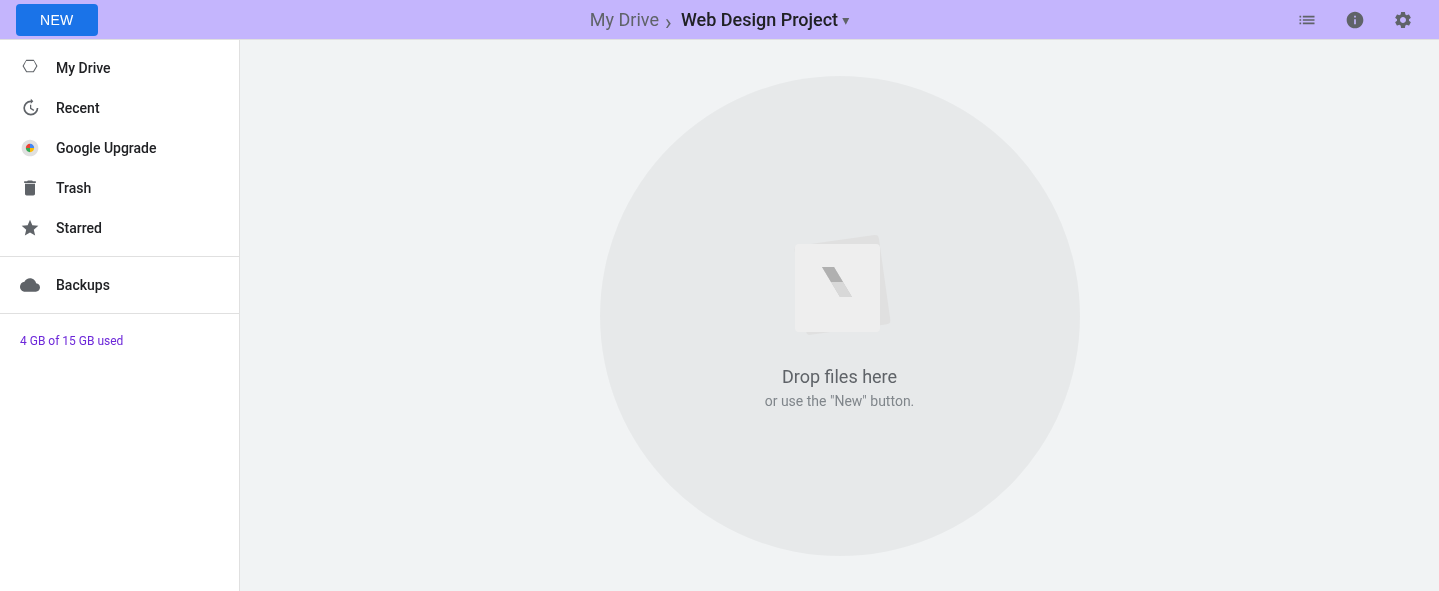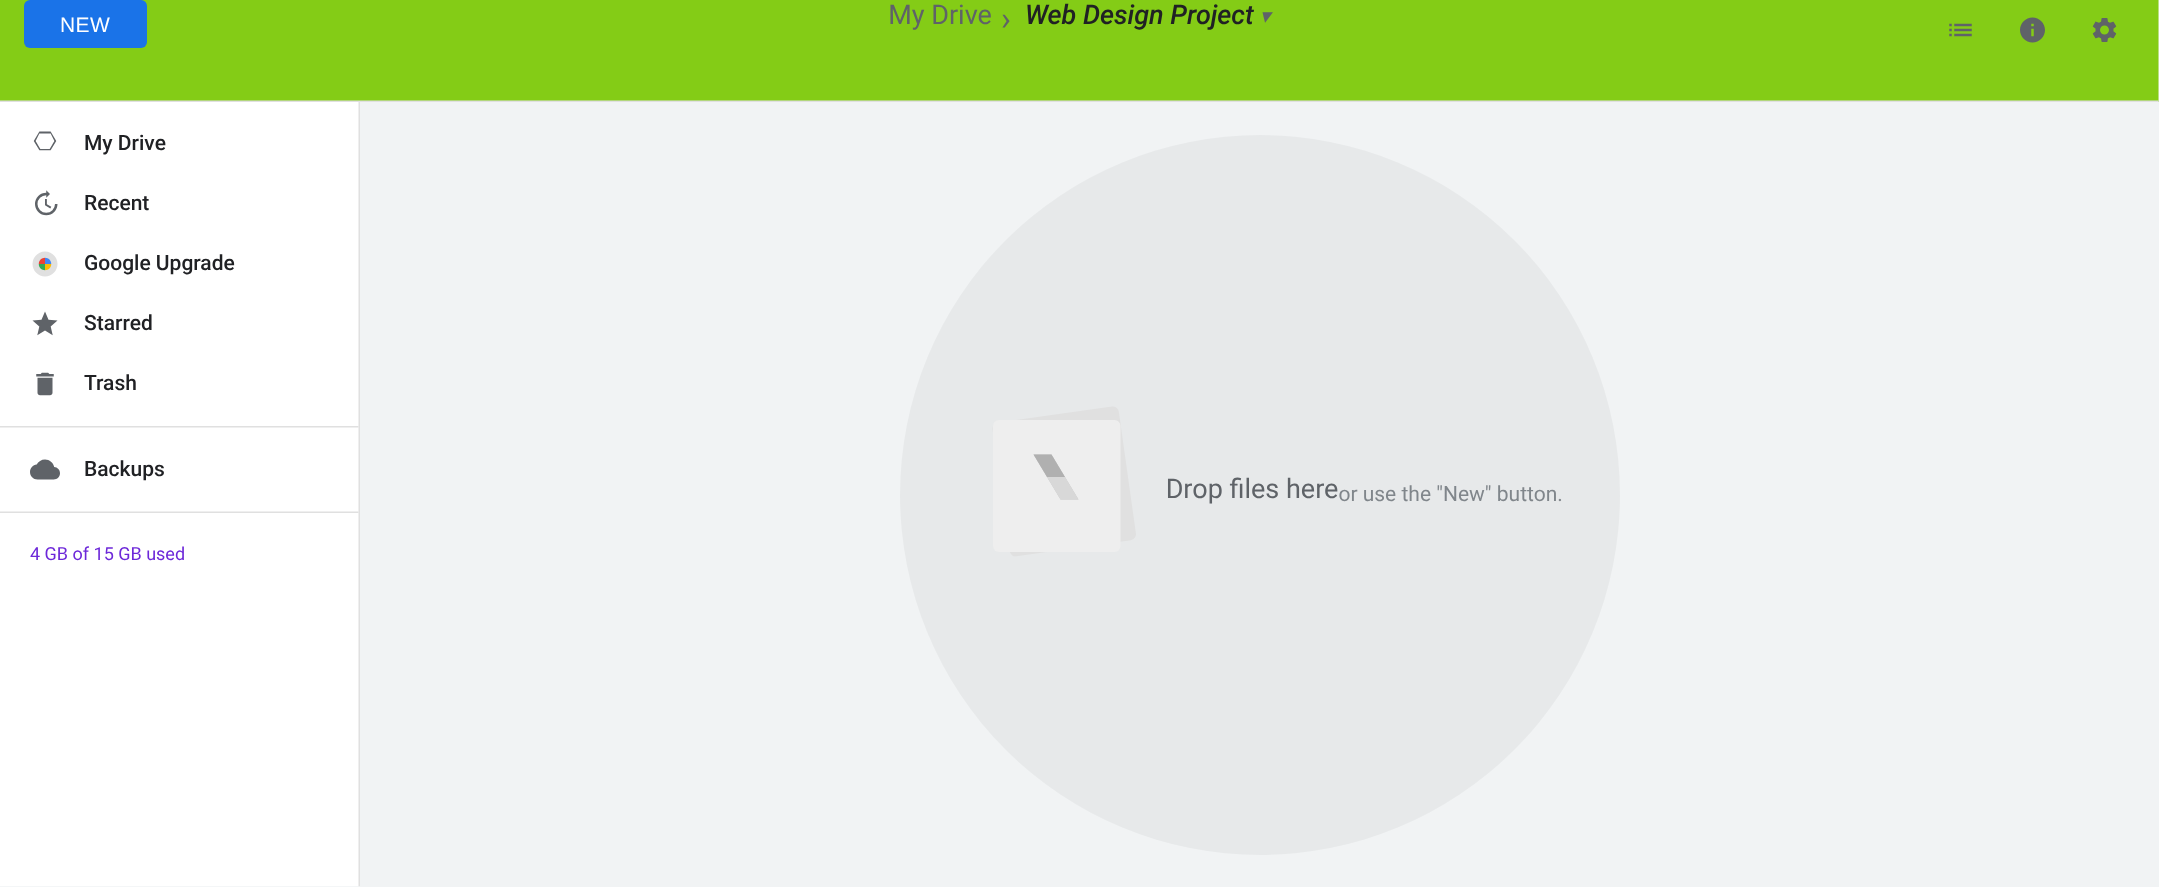--- a/index.html
+++ b/index.html
@@ -1,23 +1,23 @@
 <!DOCTYPE html>
 <html><head>
   <meta charset="utf-8">
   <style>
     * { margin: 0; padding: 0; box-sizing: border-box; }
     body { font-family: 'Roboto', Arial, sans-serif; background: #f1f3f4; width: 1439px; height: 591px; overflow: hidden; display: flex; flex-direction: column; }
 
     
     .topbar {
       display: flex;
-      align-items: flex-start;
-      background: #84cc16;
-      height: 68px;
+      align-items: center;
+      background: #c4b5fd;
+      height: 40px;
       padding: 0 16px;
       border-bottom: 1px solid #e0e0e0;
       position: relative;
       z-index: 10;
       flex-shrink: 0;
     }
     .new-btn {
       background: #1a73e8;
       color: #fff;
       border: none;
@@ -37,21 +37,20 @@
       gap: 6px;
       font-size: 18px;
       color: #5f6368;
     }
     .breadcrumb-current {
       display: flex;
       align-items: center;
       gap: 4px;
       font-weight: 500;
       color: #202124;
-      font-style: italic;
     }
     .dropdown-arrow {
       font-size: 14px;
       color: #5f6368;
     }
     .topbar-icons {
       display: flex;
       align-items: center;
       gap: 8px;
       margin-left: auto;
@@ -137,21 +136,21 @@
       height: 480px;
       border-radius: 50%;
       background: rgba(0,0,0,0.04);
       left: 50%;
       top: 50%;
       transform: translate(-50%, -50%);
     }
 
     .drop-zone {
       display: flex;
-      flex-direction: row;
+      flex-direction: column;
       align-items: center;
       justify-content: center;
       position: relative;
       z-index: 2;
     }
 
     
     .folder-illustration {
       width: 140px;
       height: 120px;
@@ -250,33 +249,33 @@
           <path d="M12 17c2.76 0 5-2.24 5-5h-5v5z" fill="#fbbc04"></path>
           <path d="M17 12c0-2.76-2.24-5-5-5v5h5z" fill="#4285f4"></path>
         </svg>
       </span>
       <span>Google Upgrade</span>
     </div>
 
     <div class="sidebar-item">
       <span class="sidebar-icon">
         <svg width="20" height="20" viewBox="0 0 24 24" fill="#5f6368">
+          <path d="M6 19c0 1.1.9 2 2 2h8c1.1 0 2-.9 2-2V7H6v12zM19 4h-3.5l-1-1h-5l-1 1H5v2h14V4z"></path>
+        </svg>
+      </span>
+      <span>Trash</span>
+    </div>
+
+    <div class="sidebar-item">
+      <span class="sidebar-icon">
+        <svg width="20" height="20" viewBox="0 0 24 24" fill="#5f6368">
           <path d="M12 17.27L18.18 21l-1.64-7.03L22 9.24l-7.19-.61L12 2 9.19 8.63 2 9.24l5.46 4.73L5.82 21z"></path>
         </svg>
       </span>
       <span>Starred</span>
-    </div>
-
-    <div class="sidebar-item">
-      <span class="sidebar-icon">
-        <svg width="20" height="20" viewBox="0 0 24 24" fill="#5f6368">
-          <path d="M6 19c0 1.1.9 2 2 2h8c1.1 0 2-.9 2-2V7H6v12zM19 4h-3.5l-1-1h-5l-1 1H5v2h14V4z"></path>
-        </svg>
-      </span>
-      <span>Trash</span>
     </div>
 
     <div class="sidebar-divider"></div>
 
     <div class="sidebar-item">
       <span class="sidebar-icon">
         <svg width="20" height="20" viewBox="0 0 24 24" fill="#5f6368">
           <path d="M19.35 10.04C18.67 6.59 15.64 4 12 4 9.11 4 6.6 5.64 5.35 8.04 2.34 8.36 0 10.91 0 14c0 3.31 2.69 6 6 6h13c2.76 0 5-2.24 5-5 0-2.64-2.05-4.78-4.65-4.96z"></path>
         </svg>
       </span>

